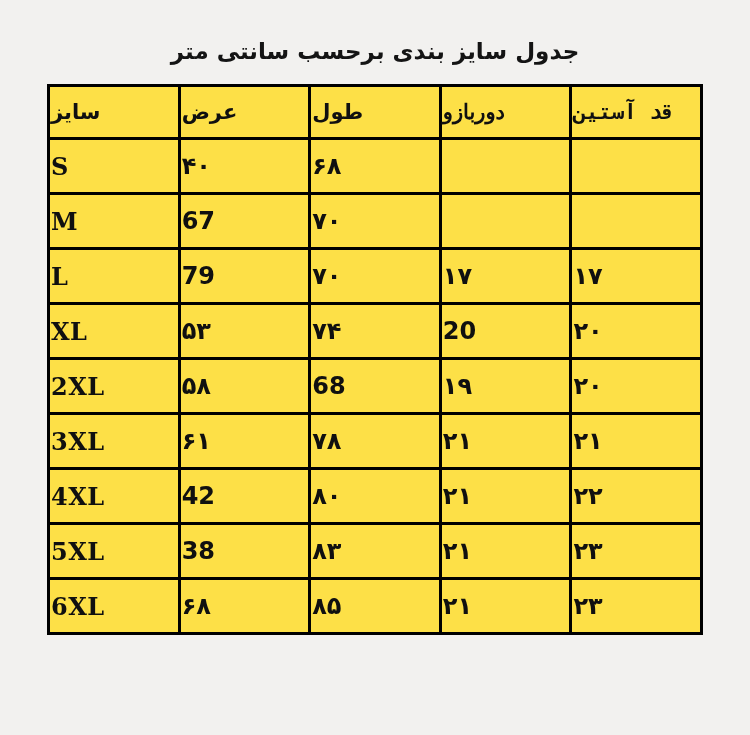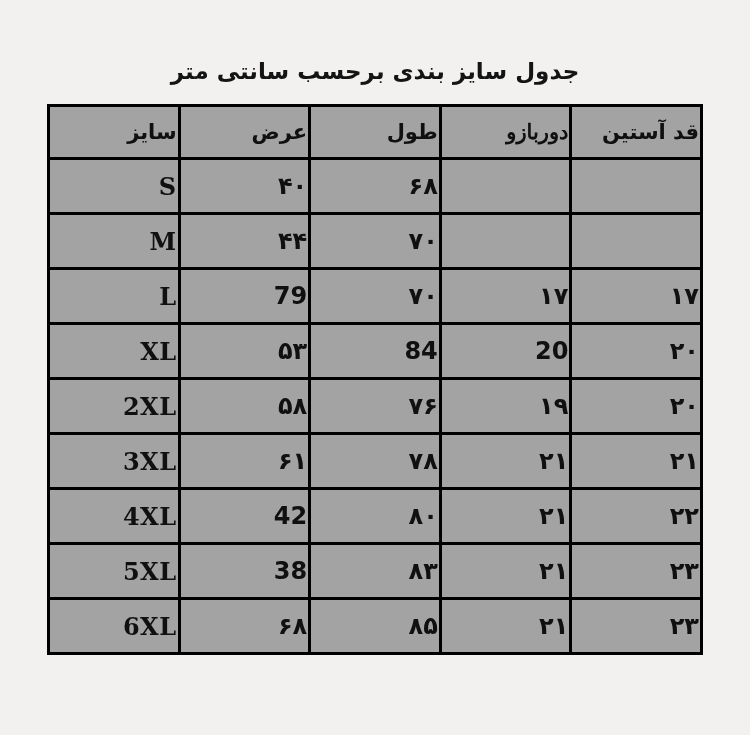--- a/index.html
+++ b/index.html
@@ -19,43 +19,43 @@
     width: 750px;
     height: 735px;
     box-sizing: border-box;
   }
   .title {
     text-align: center;
     font-size: 23px;
     font-weight: 700;
     color: #141414;
     letter-spacing: 0.2px;
-    padding-top: 58px;
+    padding-top: 38px;
     padding-bottom: 0;
     direction: rtl;
   }
   .table-wrap {
     margin: 20px auto 0 auto;
     width: 656px;
   }
   table.size-table {
     border-collapse: collapse;
     width: 100%;
     direction: rtl;
     table-layout: fixed;
     background: #f2f1ef;
   }
   table.size-table th,
   table.size-table td {
     border: 3px solid #000000;
-    text-align: right;
+    text-align: left;
     vertical-align: middle;
     font-weight: 700;
     color: #101010;
-    background: #a3a3a3;
+    background: #fde047;
   }
   table.size-table th {
     height: 48px;
     font-size: 21px;
   }
   table.size-table td {
     height: 50px;
     font-size: 24px;
   }
   td.size-cell {
@@ -72,20 +72,21 @@
   }
   th.col-length {
     width: 20%;
   }
   th.col-arm {
     width: 20%;
     font-family: Liberation Serif, serif;
   }
   th.col-sleeve {
     width: 20%;
+    font-family: Liberation Mono, monospace;
   }
   td.empty-cell {
     font-size: 24px;
   }
 </style>
 </head>
 <body>
 
 <div class="page">
 
@@ -107,41 +108,41 @@
           <td class="empty-cell"></td>
           <td class="empty-cell"></td>
           <td>۶۸</td>
           <td>۴۰</td>
           <td class="size-cell">S</td>
         </tr>
         <tr>
           <td class="empty-cell"></td>
           <td class="empty-cell"></td>
           <td>۷۰</td>
-          <td>۴۴</td>
+          <td>67</td>
           <td class="size-cell">M</td>
         </tr>
         <tr>
           <td>۱۷</td>
           <td>۱۷</td>
           <td>۷۰</td>
           <td>79</td>
           <td class="size-cell">L</td>
         </tr>
         <tr>
           <td>۲۰</td>
           <td>20</td>
-          <td>84</td>
+          <td>۷۴</td>
           <td>۵۳</td>
           <td class="size-cell">XL</td>
         </tr>
         <tr>
           <td>۲۰</td>
           <td>۱۹</td>
-          <td>۷۶</td>
+          <td>68</td>
           <td>۵۸</td>
           <td class="size-cell">2XL</td>
         </tr>
         <tr>
           <td>۲۱</td>
           <td>۲۱</td>
           <td>۷۸</td>
           <td>۶۱</td>
           <td class="size-cell">3XL</td>
         </tr>

